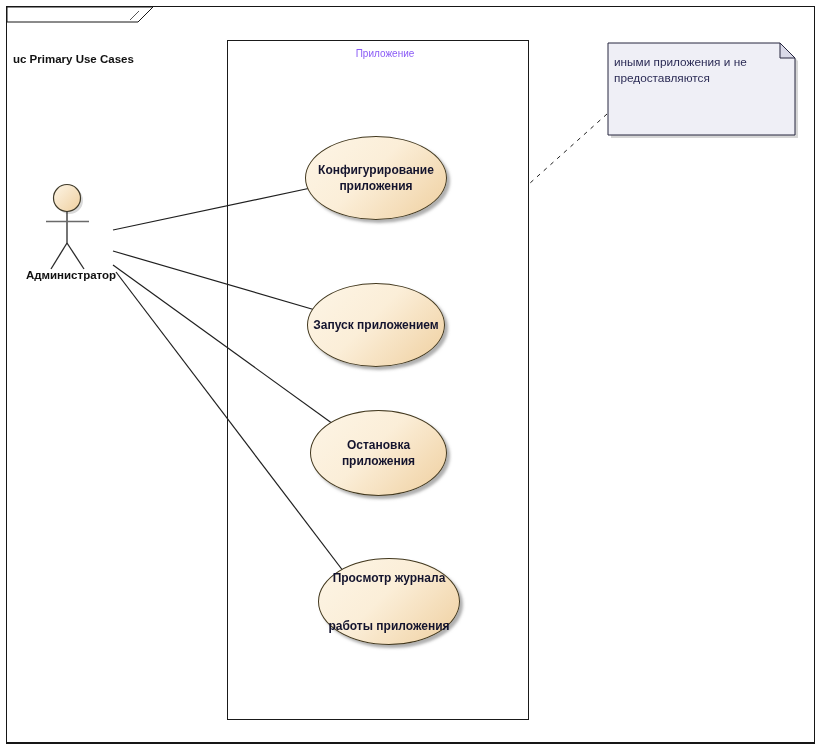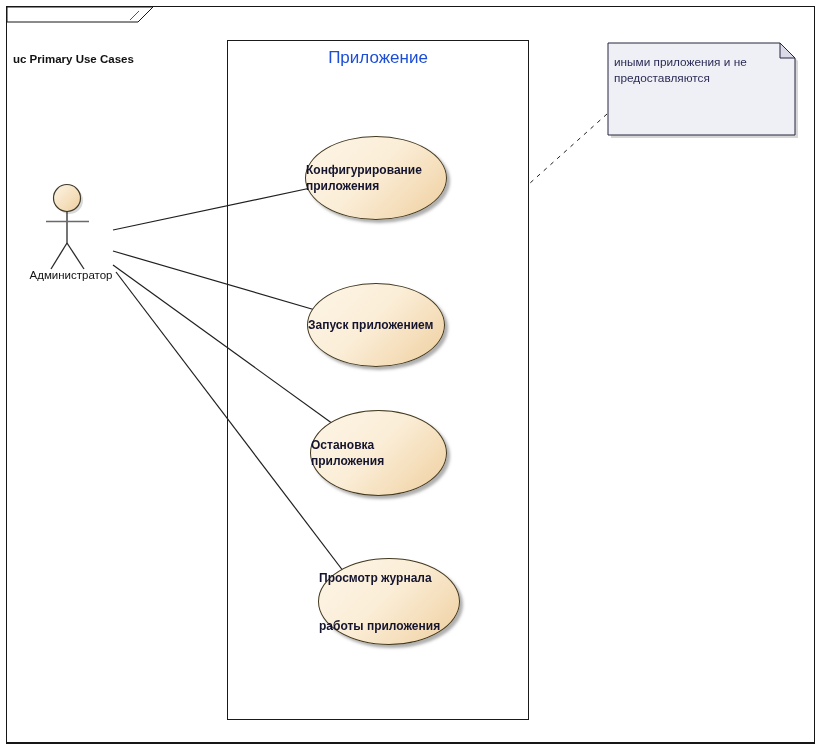--- a/index.html
+++ b/index.html
@@ -19,42 +19,42 @@
 
   
   .frame{position:absolute;left:6px;top:6px;width:809px;height:738px;
          border:1px solid #161616;border-bottom-width:2px;z-index:0;background:#fff;}
   .frame-tab-label{position:absolute;left:13px;top:9px;font-size:11.5px;font-weight:bold;
          color:#111;white-space:nowrap;z-index:4;margin-top:44px;}
 
   
   .boundary{position:absolute;left:227px;top:40px;width:302px;height:680px;
             border:1px solid #1a1a1a;z-index:1;background:transparent;}
-  .boundary-label{position:absolute;left:0;top:7px;width:100%;text-align:center;
-            font-size:17px;color:#1d4ed8;z-index:4;}
+  .boundary-label{position:absolute;left:7px;top:7px;width:100%;text-align:center;
+            font-size:10px;color:#8b5cf6;z-index:4;}
 
   svg.strokes{position:absolute;left:0;top:0;z-index:2;}
 
   
   .uc{position:absolute;border-radius:50%;
       background:linear-gradient(135deg,var(--ellipse_start) 0%,#fbeed8 45%,var(--ellipse_end) 100%);
       border:1px solid var(--ellipse_border);
       box-shadow:3px 3px 3px rgba(110,110,110,.55);
-      display:flex;flex-direction:column;align-items:flex-start;justify-content:center;
+      display:flex;flex-direction:column;align-items:center;justify-content:center;
       z-index:3;}
   .uc .line{font-size:12px;font-weight:bold;color:var(--label_text);
             line-height:16px;white-space:nowrap;text-align:center;}
   #uc1{left:305px;top:136px;width:142px;height:84px;}
   #uc2{left:307px;top:283px;width:138px;height:84px;}
   #uc3{left:310px;top:410px;width:137px;height:86px;}
   #uc4{left:318px;top:558px;width:142px;height:87px;gap:32px;}
 
   
   .actor-label{position:absolute;left:16px;top:269px;width:110px;text-align:center;
-      font-size:11.5px;font-weight:normal;color:#111;white-space:nowrap;z-index:4;}
+      font-size:11.5px;font-weight:bold;color:#111;white-space:nowrap;z-index:4;}
 
   
   .note-text{position:absolute;left:614px;top:55px;width:180px;z-index:4;}
   .note-text .nline{font-size:11.8px;color:var(--note_text);line-height:15.5px;white-space:nowrap;}
 </style>
 </head>
 <body>
 
 <div id="stage">
 

